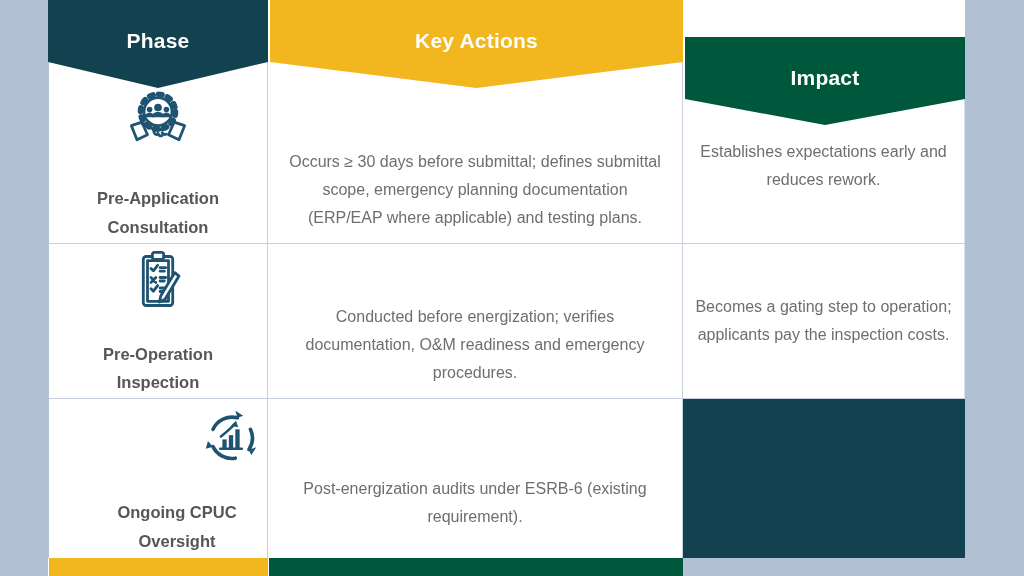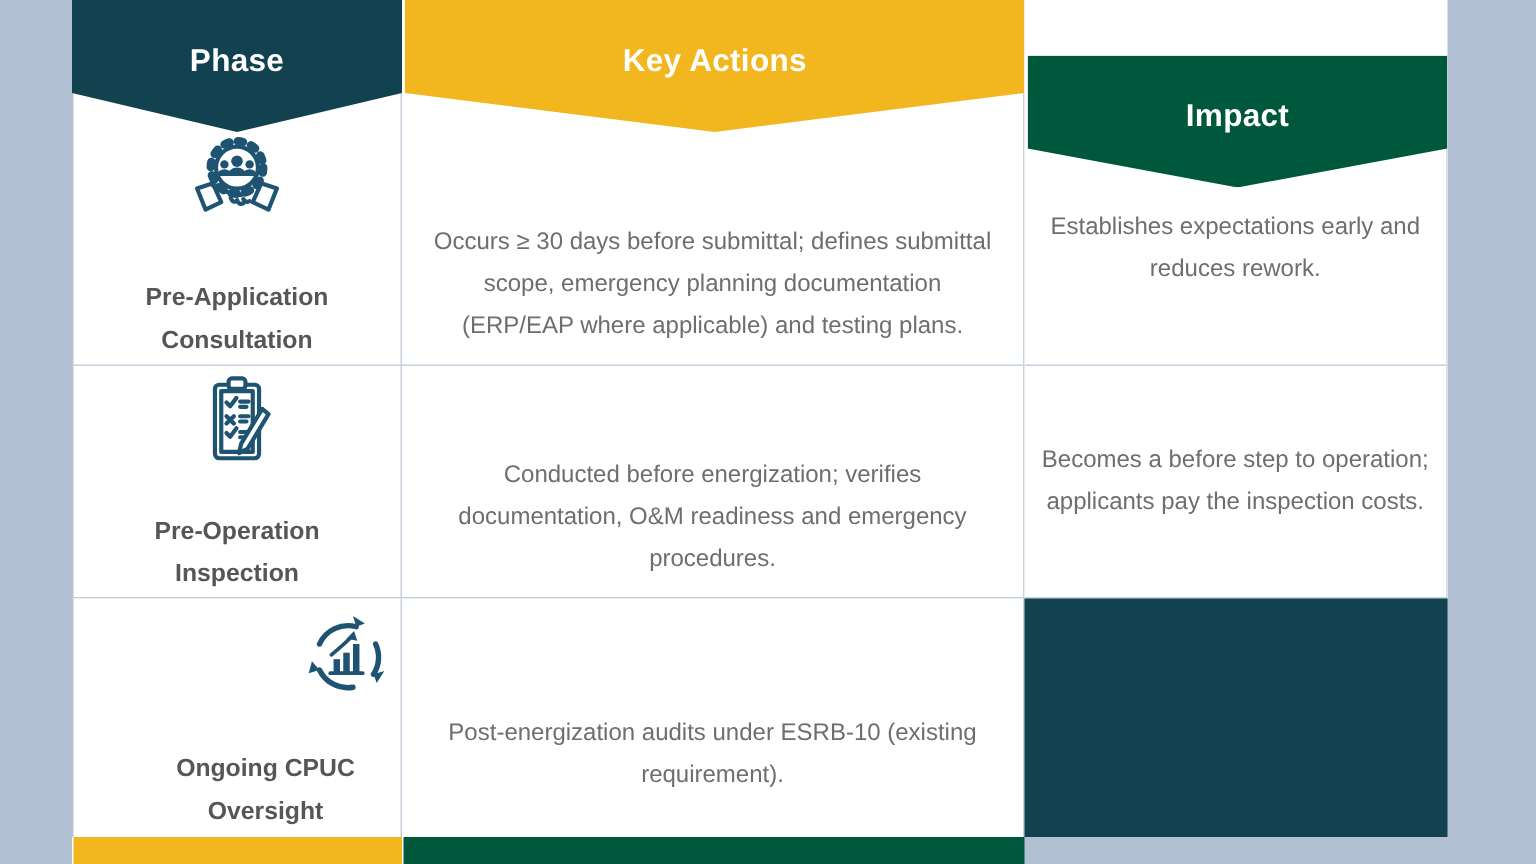--- a/index.html
+++ b/index.html
@@ -110,21 +110,21 @@
         <path d="M53,60 h8 M53,65 h6"></path>
         <path d="M74,38 L80,43 L60,76 L52,80 L54,71 Z" fill="#ffffff"></path>
       </g>
     </svg>
     <div class="phase-label">Pre-Operation Inspection</div>
   </div>
   <div class="cell c2 r2 ka">
     <p>Conducted before energization; verifies documentation, O&amp;M readiness and emergency procedures.</p>
   </div>
   <div class="cell c3 r2 im">
-    <p>Becomes a before step to operation; applicants pay the inspection costs.</p>
+    <p>Becomes a gating step to operation; applicants pay the inspection costs.</p>
   </div>
 
   <div class="cell c1 r3 phase r3" style="color: rgb(30, 84, 114); align-items: flex-end;">
     <svg class="icon" viewBox="0 0 100 100">
       <g fill="none" stroke="currentColor" stroke-width="5" stroke-linecap="round">
         <path d="M25,38 A29,29 0 0 1 59,22"></path>
         <path d="M77,38 A29,29 0 0 1 75,66"></path>
         <path d="M56,78 A29,29 0 0 1 25,62"></path>
       </g>
       <g fill="currentColor" stroke="none">
@@ -135,20 +135,20 @@
         <rect x="47" y="46" width="6" height="18"></rect>
         <rect x="56" y="38" width="6" height="26"></rect>
         <path d="M57,26 l3,9 -10,-2 z"></path>
       </g>
       <path d="M36,48 C42,43 48,38 55,31" fill="none" stroke="currentColor" stroke-width="3.5" stroke-linecap="round"></path>
       <path d="M35,65 h30" fill="none" stroke="currentColor" stroke-width="3.5" stroke-linecap="round"></path>
     </svg>
     <div class="phase-label">Ongoing CPUC Oversight</div>
   </div>
   <div class="cell c2 r3 ka">
-    <p>Post-energization audits under ESRB-10 (existing requirement).</p>
+    <p>Post-energization audits under ESRB-6 (existing requirement).</p>
   </div>
 
   <div class="foot c1" style="background: rgb(18, 65, 79);"></div>
   <div class="foot c2" style="background: rgb(242, 182, 30);"></div>
   <div class="foot c3" style="background: rgb(0, 88, 60);"></div>
 
 </div>
 
 </body></html>

